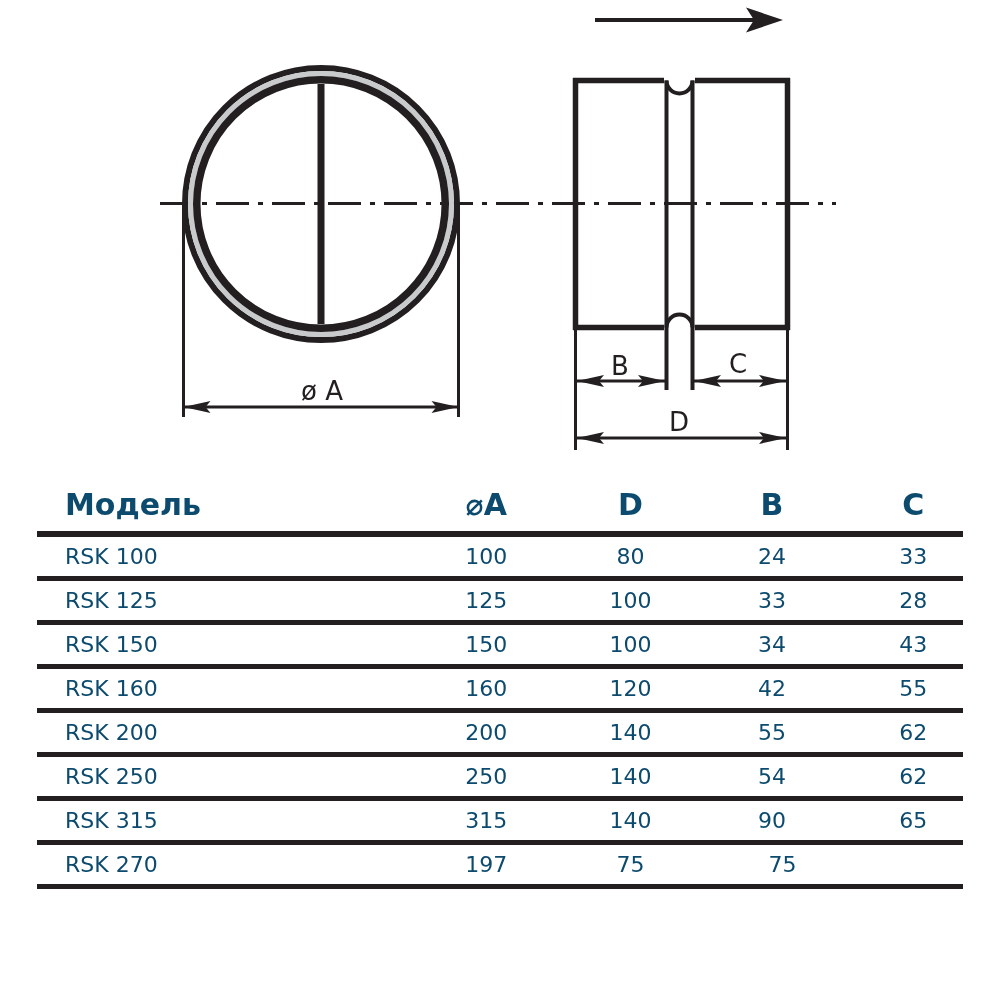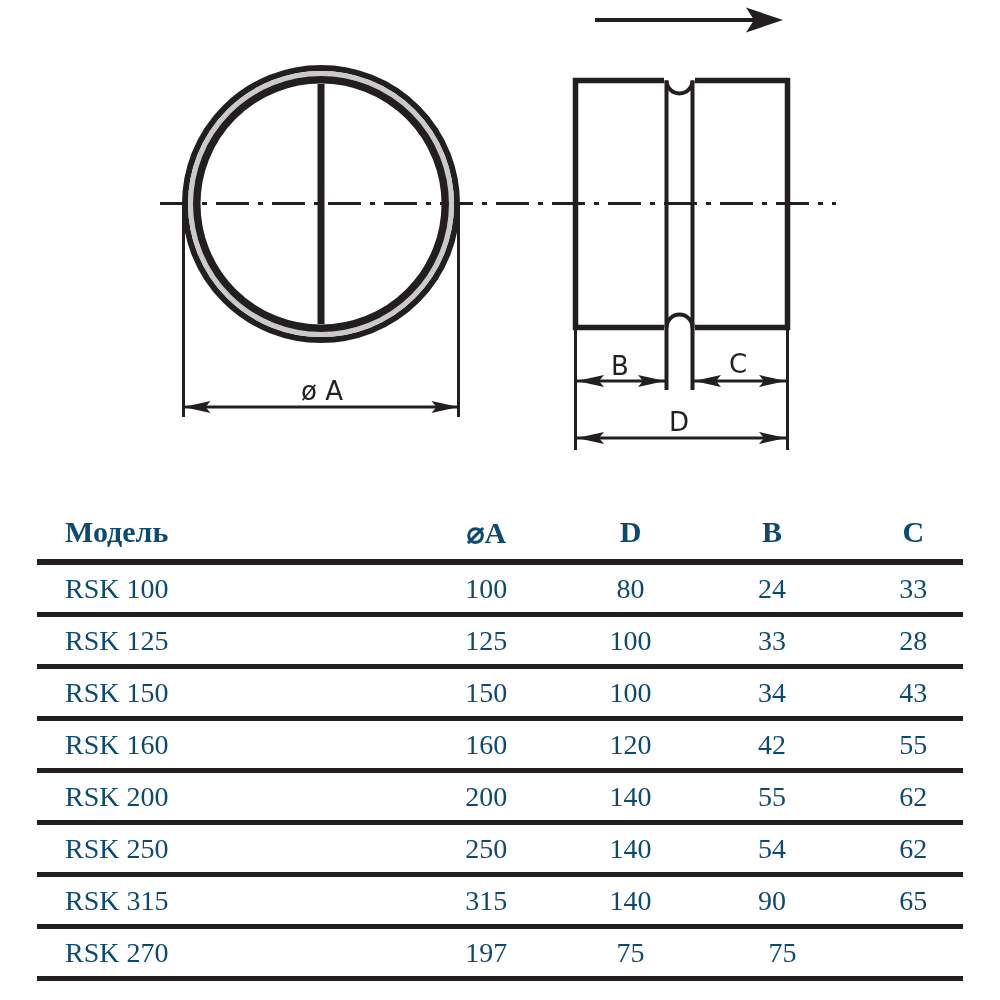--- a/index.html
+++ b/index.html
@@ -10,32 +10,32 @@
   }
   .drawing { position:absolute; left:0; top:0; }
   .ink-line   { stroke:#231f20; fill:none; }
   .thick      { stroke-width:5.5; }
   .mid        { stroke-width:4; }
   .thin       { stroke-width:3; }
   .arrowhead  { fill:#231f20; stroke:none; }
   .dim-label  { font:26px "DejaVu Sans","Liberation Sans",sans-serif; fill:#231f20; }
   .center-line{ stroke:#231f20; stroke-width:3; fill:none; stroke-dasharray:33 9 5 9; }
 
-  .spec-table { position:absolute; left:37px; top:505px; width:926px;font-family:Liberation Serif, serif; }
+  .spec-table { position:absolute; left:37px; top:477px; width:926px; }
   .t-head {
     display:grid; grid-template-columns:376px 146.5px 142px 141px 1fr;
     height:60px; align-items:center; box-sizing:border-box;
     border-bottom:6px solid #231f20;
     font-weight:bold; font-size:30px;
   }
   .t-row {
     display:grid; grid-template-columns:376px 146.5px 142px 141px 1fr;
-    height:52px; align-items:center; box-sizing:border-box;
+    height:44px; align-items:center; box-sizing:border-box;
     border-bottom:5px solid #231f20;
-    font-size:28px;
+    font-size:22px;
   }
   .c-model { padding-left:28px; text-align:left; }
   .c-num   { text-align:center; }
   .c-last  { text-align:center; padding-left:21px; }
 </style>
 </head>
 <body>
 
 <div class="page">
 

